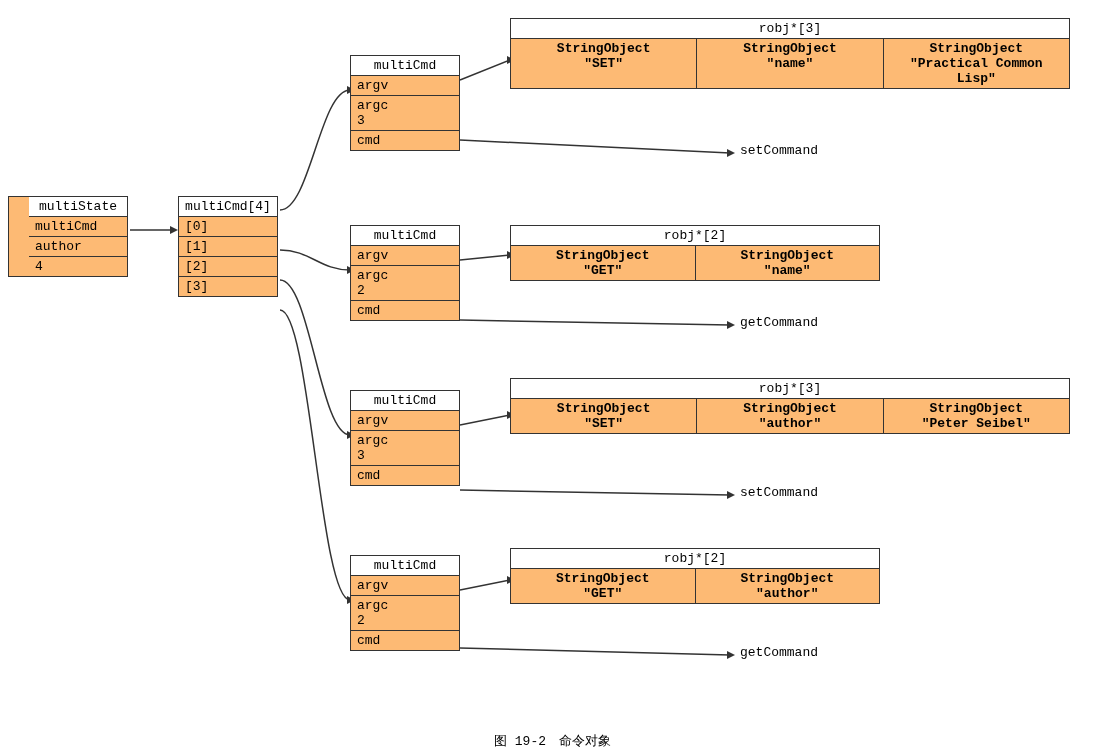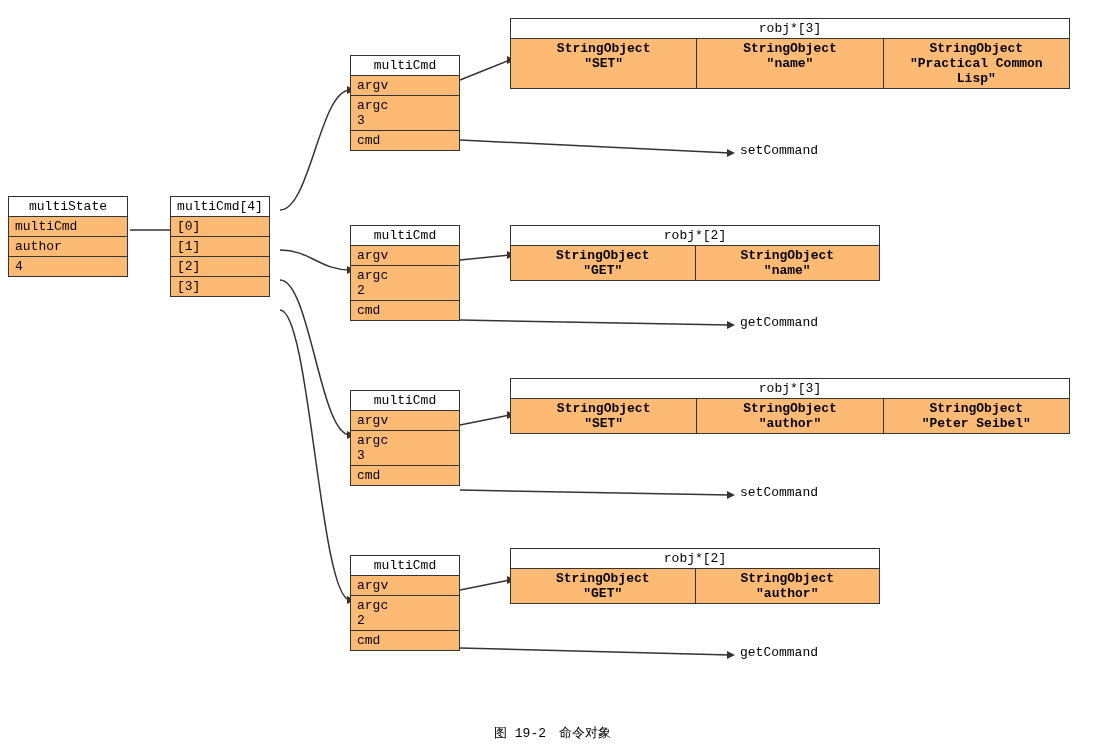--- a/index.html
+++ b/index.html
@@ -42,21 +42,21 @@
       position: absolute;
       top: 0; left: 0;
       width: 1105px;
       height: 720px;
       pointer-events: none;
       overflow: visible;
     }
     .caption {
       text-align: center;
       font-size: 13px;
-      margin-top: 0;
+      margin-top: 8px;
       padding: 4px;
     }
     .robj-header {
       background: #fff;
       padding: 2px 8px;
       text-align: center;
       border-bottom: 1px solid #333;
     }
     .robj-row {
       display: flex;
@@ -112,28 +112,28 @@
     <line x1="460" y1="490" x2="730" y2="495" stroke="#333" stroke-width="1.5"></line>
     <polygon points="727,491 735,495 727,499" fill="#333"></polygon>
 
     <line x1="460" y1="590" x2="510" y2="580" stroke="#333" stroke-width="1.5"></line>
     <polygon points="507,576 515,580 507,584" fill="#333"></polygon>
 
     <line x1="460" y1="648" x2="730" y2="655" stroke="#333" stroke-width="1.5"></line>
     <polygon points="727,651 735,655 727,659" fill="#333"></polygon>
   </svg>
 
-  <div class="box" style="left:8px; top:196px; width:120px;">
+  <div class="box" style="left:8px; top:196px; width:120px;padding-left:20px;">
     <div class="box-header">multiState</div>
     <div class="box-cell">multiCmd</div>
     <div class="box-cell">author</div>
     <div class="box-cell">4</div>
   </div>
 
-  <div class="box" style="left:170px; top:196px; width:100px;">
+  <div class="box" style="left:178px; top:196px; width:100px;">
     <div class="box-header">multiCmd[4]</div>
     <div class="box-cell">[0]</div>
     <div class="box-cell">[1]</div>
     <div class="box-cell">[2]</div>
     <div class="box-cell">[3]</div>
   </div>
 
   <div class="box" style="left:350px; top:55px; width:110px;">
     <div class="box-header">multiCmd</div>
     <div class="box-cell">argv</div>

